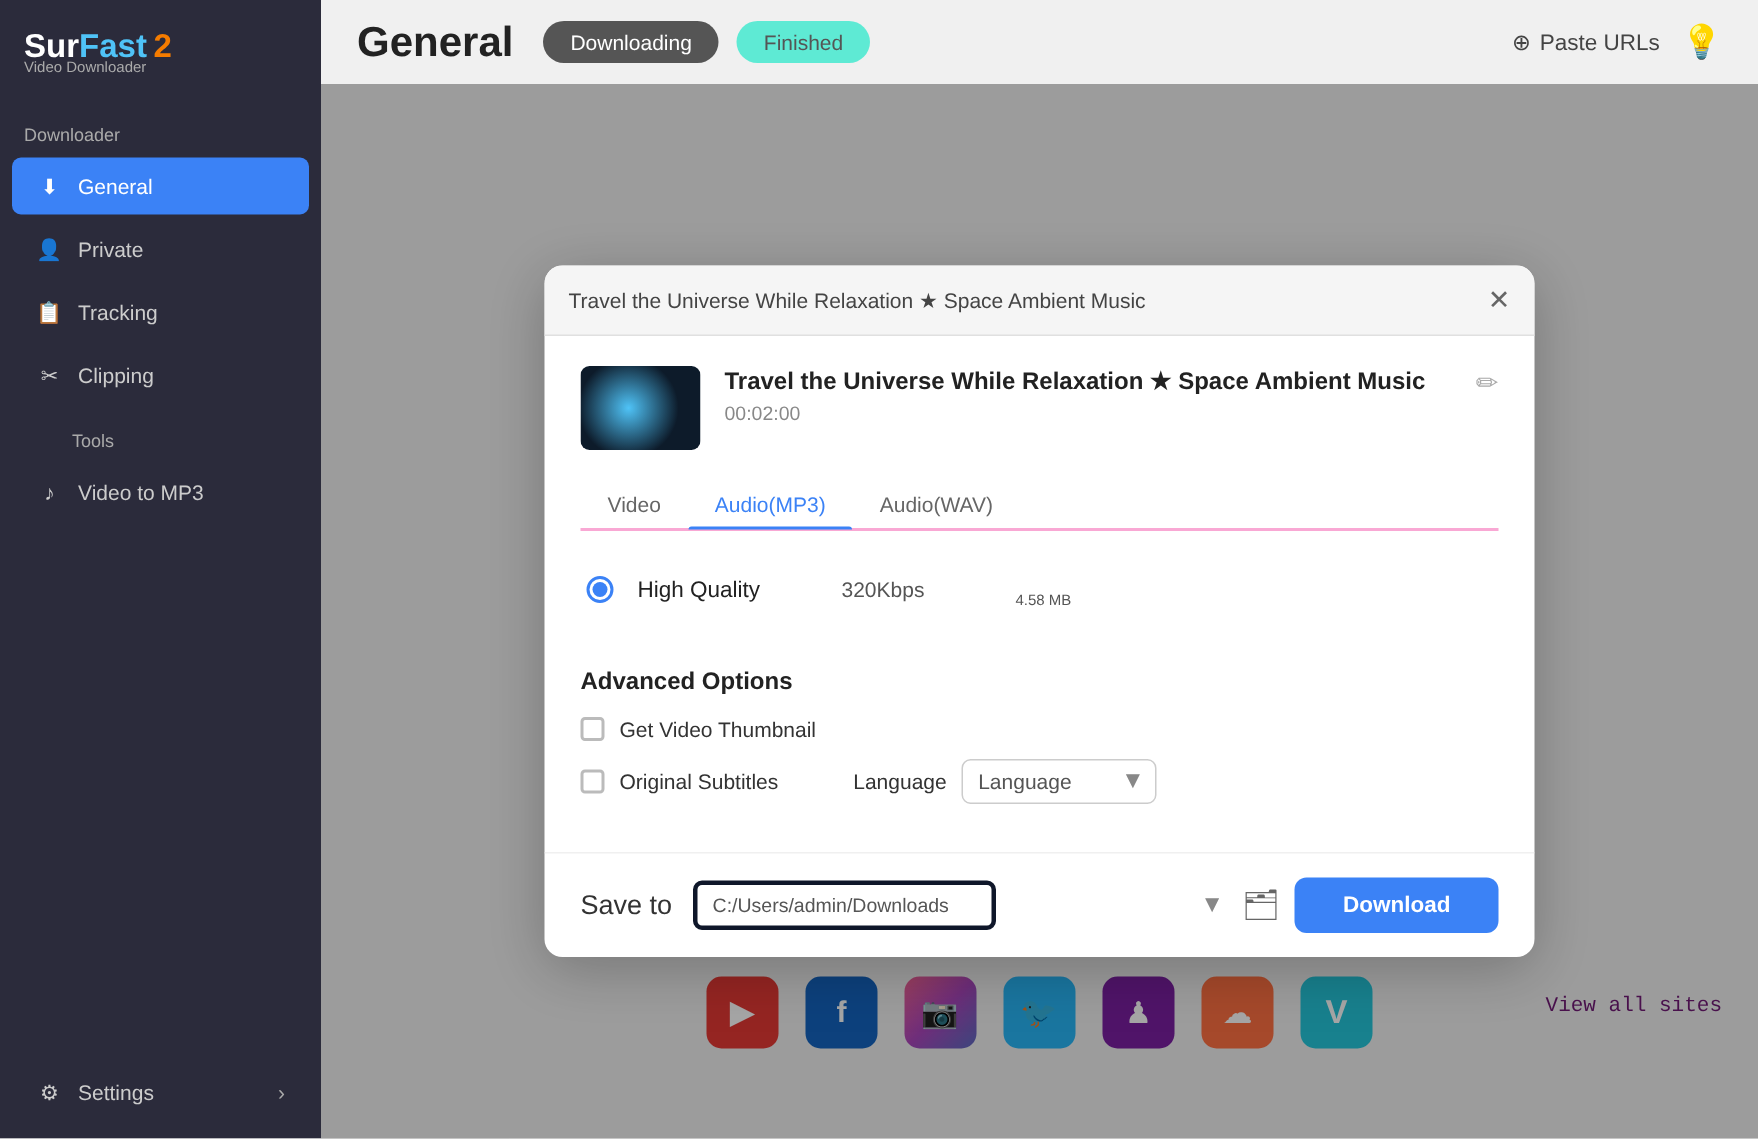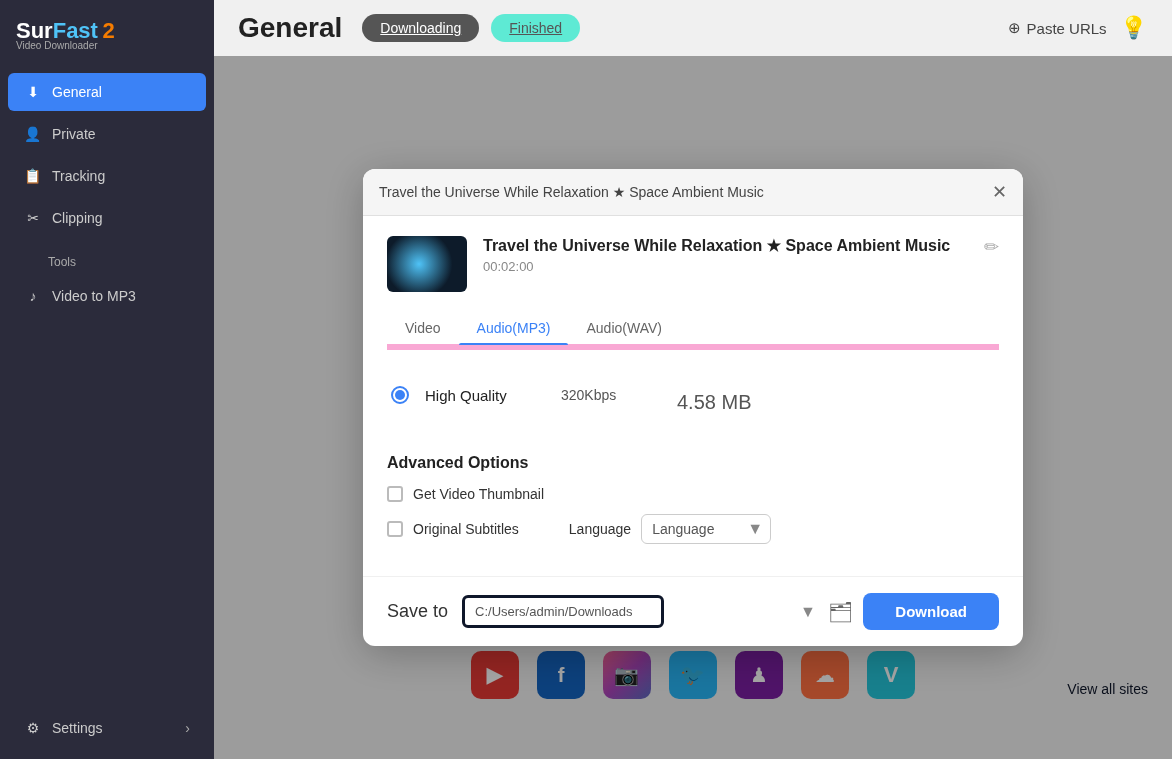--- a/index.html
+++ b/index.html
@@ -52,21 +52,21 @@
       flex: 1; display: flex; flex-direction: column; background: #f0f0f0; position: relative;
     }
 
     
     .topbar {
       height: 56px; background: #f0f0f0; display: flex; align-items: center;
       padding: 0 24px; gap: 12px; position: relative;
     }
     .page-title { font-size: 28px; font-weight: 700; color: #222; margin-right: 8px; }
     .tab-btn {
-      padding: 6px 18px; border-radius: 20px; border: none; font-size: 14px; cursor: pointer; text-decoration: underline;
+      padding: 6px 18px; border-radius: 20px; border: none; font-size: 14px; cursor: pointer;
     }
     .tab-btn.active-tab { background: #555; color: #fff; }
     .tab-btn.inactive-tab { background: #5eead4; color: #555; }
     .topbar-right {
       margin-left: auto; display: flex; align-items: center; gap: 14px;
     }
     .paste-urls-btn {
       display: flex; align-items: center; gap: 6px;
       background: none; border: none; color: #444; font-size: 15px; cursor: pointer;
     }
@@ -98,21 +98,21 @@
       font-size: 22px; color: #fff; cursor: pointer;
     }
     .si-youtube { background: #e53935; }
     .si-facebook { background: #1565c0; }
     .si-instagram { background: linear-gradient(135deg, #f06292, #ab47bc, #5c6bc0); }
     .si-twitter { background: #29b6f6; }
     .si-twitch { background: #7b1fa2; }
     .si-soundcloud { background: #ff7043; }
     .si-vimeo { background: #26c6da; }
 
-    .view-all { position: absolute; bottom: 62px; right: 24px; color: #0f172a; font-size: 14px; cursor: pointer; }
+    .view-all { position: absolute; bottom: 80px; right: 24px; color: #701a75; font-size: 14px; cursor: pointer; font-family: Liberation Mono, monospace; }
 
     
     .modal-overlay {
       position: absolute; top: 0; left: 0; right: 0; bottom: 0;
       background: rgba(0,0,0,0.35); display: flex; align-items: center; justify-content: center;
       z-index: 10;
     }
     .modal {
       background: #fff; border-radius: 12px; width: 660px;
       box-shadow: 0 8px 40px rgba(0,0,0,0.25); overflow: hidden;
@@ -135,21 +135,21 @@
       width: 80px; height: 56px;
       background: radial-gradient(circle at 40% 50%, #4fc3f7 0%, #0d1b2a 60%);
     }
     .media-meta { flex: 1; }
     .media-name { font-size: 16px; font-weight: 600; color: #222; margin-bottom: 4px; }
     .media-duration { font-size: 13px; color: #888; }
     .edit-btn { background: none; border: none; cursor: pointer; color: #aaa; font-size: 18px; margin-left: auto; }
 
     
     .format-tabs {
-      display: flex; gap: 0; border-bottom: 6px solid #f9a8d4; margin-bottom: 16px;
+      display: flex; gap: 0; border-bottom: 2px solid #f9a8d4; margin-bottom: 16px;
     }
     .format-tab {
       padding: 8px 18px; font-size: 14px; cursor: pointer; color: #666; border: none;
       background: none; position: relative;
     }
     .format-tab.active { color: #3b82f6; font-weight: 400; }
     .format-tab.active::after {
       content: ''; position: absolute; bottom: -1px; left: 0; right: 0; height: 2px;
       background: #3b82f6; border-radius: 2px 2px 0 0;
     }
@@ -158,21 +158,21 @@
     .quality-row {
       display: flex; align-items: center; padding: 10px 4px; gap: 16px;
     }
     .radio-btn {
       width: 18px; height: 18px; border-radius: 50%; border: 2px solid #3b82f6;
       display: flex; align-items: center; justify-content: center; cursor: pointer; flex-shrink: 0;
     }
     .radio-inner { width: 10px; height: 10px; background: #3b82f6; border-radius: 50%; }
     .quality-label { font-size: 15px; color: #222; min-width: 120px; }
     .quality-bitrate { font-size: 14px; color: #555; min-width: 100px; }
-    .quality-size { font-size: 20px; color: #555; margin-top: 15px; }
+    .quality-size { font-size: 10px; color: #555; margin-top: 15px; }
 
     
     .advanced-section { margin-top: 30px; }
     .advanced-title { font-size: 16px; font-weight: 600; color: #222; margin-bottom: 14px; }
     .option-row { display: flex; align-items: center; gap: 10px; margin-bottom: 12px; }
     .checkbox-box {
       width: 16px; height: 16px; border: 2px solid #bbb; border-radius: 3px; cursor: pointer; flex-shrink: 0;
     }
     .option-label { font-size: 14px; color: #333; }
     .language-row { display: flex; align-items: center; gap: 10px; }
@@ -206,20 +206,21 @@
 <body>
 
 <div class="sidebar">
   <div class="sidebar-logo">
     <div>
       <span class="logo-text-sur">Sur</span><span class="logo-text-fast">Fast</span> <span class="logo-text-2">2</span>
       <span class="logo-sub">Video Downloader</span>
     </div>
   </div>
 
+  <div class="sidebar-section-label">Downloader</div>
 
   <div class="sidebar-item active">
     <span class="sidebar-icon">⬇</span>
     <span>General</span>
   </div>
   <div class="sidebar-item">
     <span class="sidebar-icon">👤</span>
     <span>Private</span>
   </div>
   <div class="sidebar-item">

